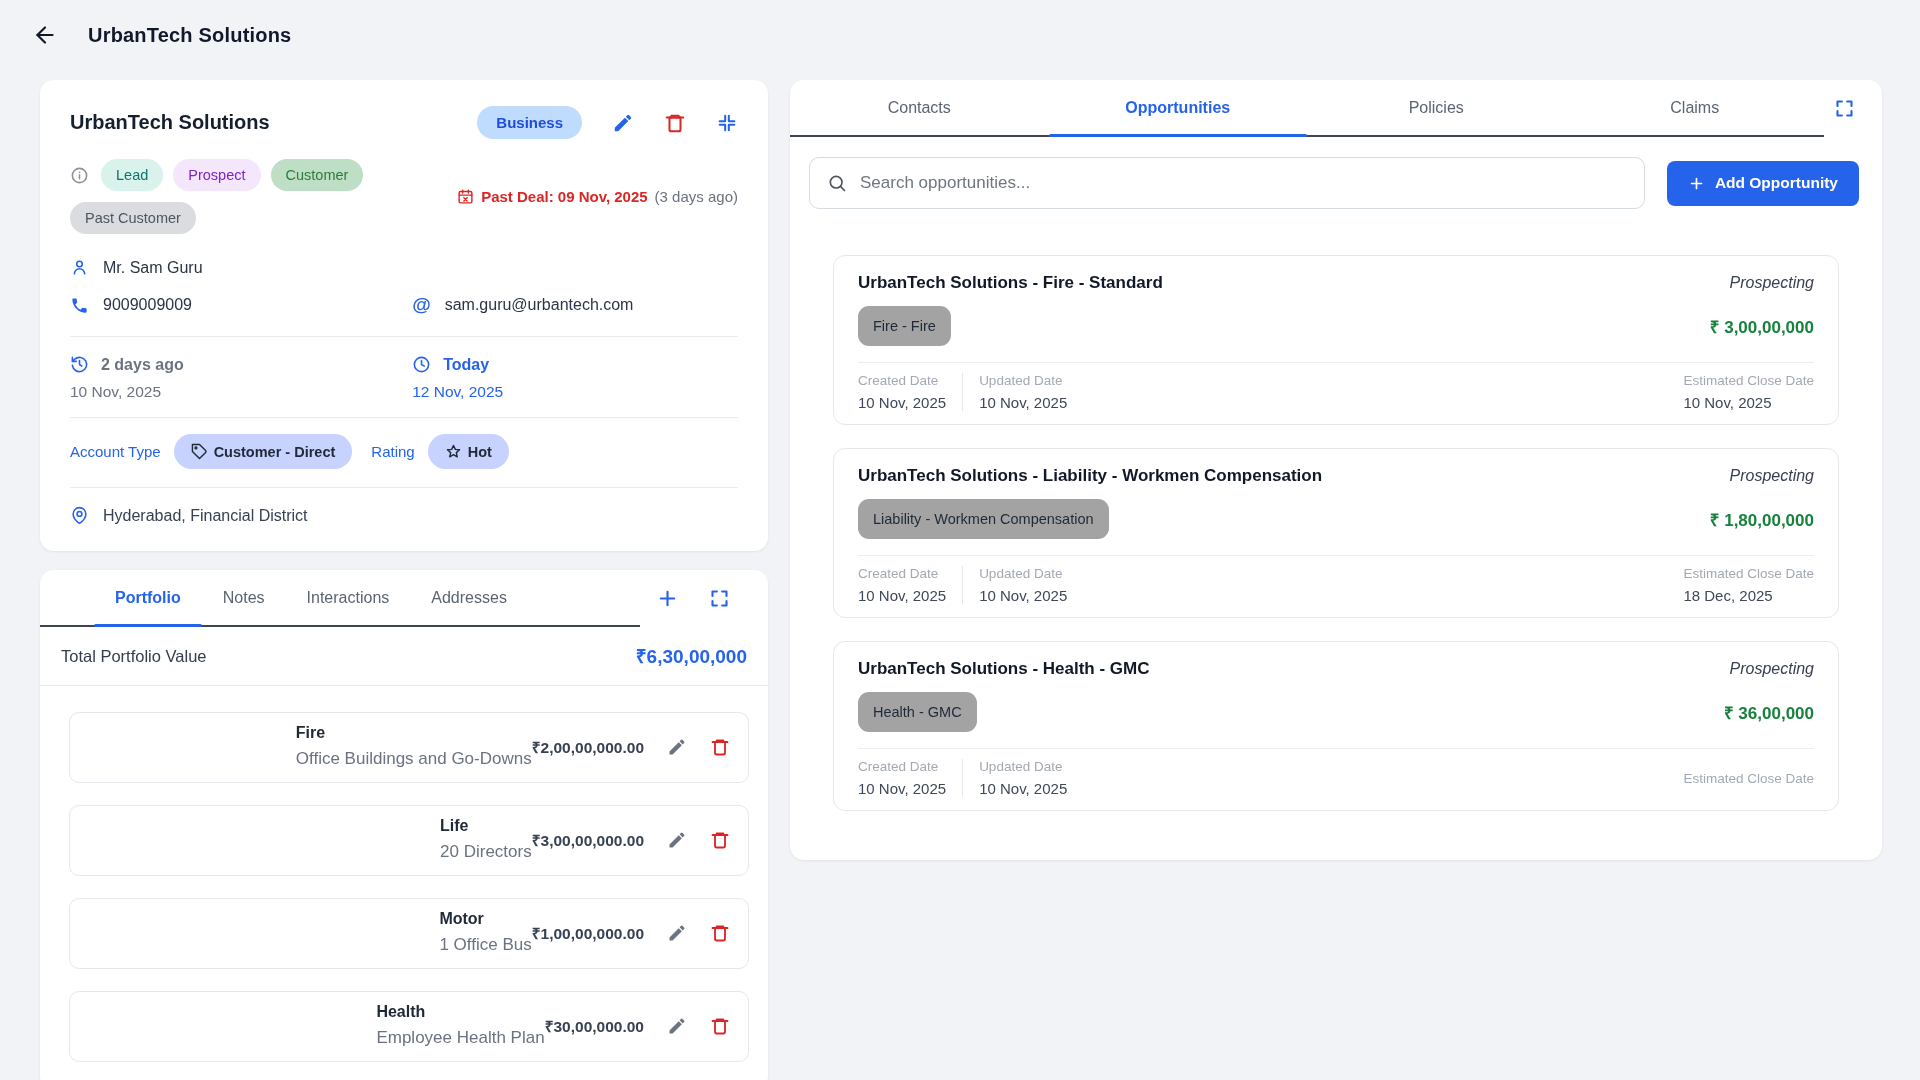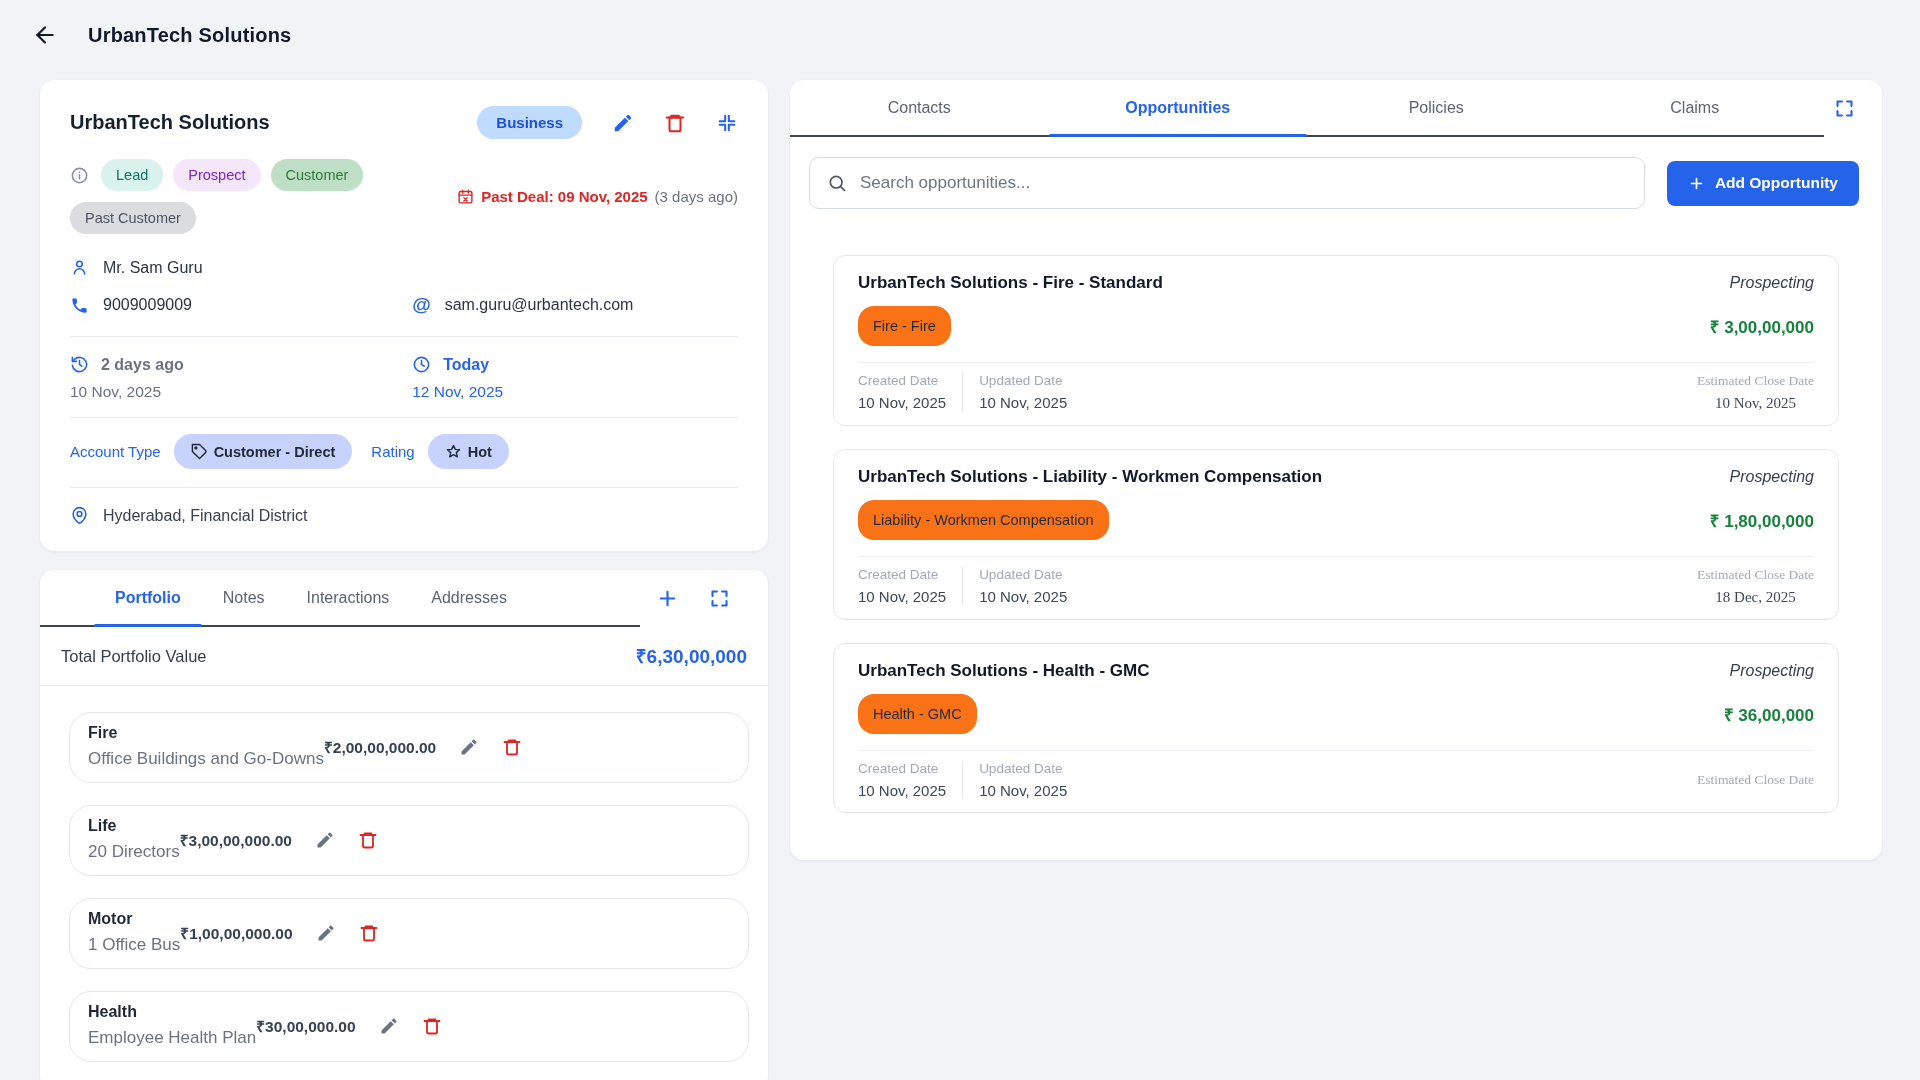--- a/index.html
+++ b/index.html
@@ -73,22 +73,22 @@
 
   
   .portfolio-card .tabs { flex: 1; padding-left: 54px; }
   .portfolio-card .tab { padding: 0 21px; }
   .tabbar-icons { display: flex; align-items: center; gap: 30px; padding: 0 38px 0 16px; }
   .total-row { display: flex; justify-content: space-between; align-items: center;
                padding: 16px 21px; border-bottom: 1px solid #e9ebef; }
   .total-label { font-size: 16.5px; color: #333d4d; }
   .total-value { font-size: 19px; font-weight: 700; color: #2563eb; }
   .pf-items { padding: 26px 19px 6px 29px; }
-  .pf-item { border: 1px solid #e4e7ec; border-radius: 22px; padding: 11px 18px 13px 18px;
-             margin-bottom: 22px; display: flex; justify-content: flex-start; align-items: center; }
+  .pf-item { border: 1px solid #e4e7ec; border-radius: 10px; padding: 11px 18px 13px 18px;
+             margin-bottom: 22px; display: flex; justify-content: flex-end; align-items: center; }
   .pf-name { font-size: 16px; font-weight: 700; color: #1f2836; }
   .pf-desc { font-size: 17px; color: #6b7280; margin-top: 7px; }
   .pf-right { display: flex; align-items: center; gap: 23px; }
   .pf-value { font-size: 15.5px; font-weight: 600; color: #374151; }
 
   
   .opps-card { height: 780px; display: flex; flex-direction: column; }
   .opps-card .tabs { flex: 1; }
   .opps-card .tab { flex: 1; }
   .opps-expand { display: flex; align-items: center; padding: 0 27px 0 10px; }
@@ -100,29 +100,29 @@
   .search-wrap input::placeholder { color: #6e7680; }
   .add-btn { height: 45px; padding: 0 21px; background: #2563eb; color: #fff; border: none; border-radius: 8px;
              font-size: 15.5px; font-weight: 600; display: flex; align-items: center; gap: 10px; cursor: pointer;
              font-family: "Liberation Sans", sans-serif; }
   .opp-list { padding: 46px 43px 0 43px; }
   .opp-card { border: 1px solid #e5e7eb; border-radius: 12px; padding: 17px 24px 13px 24px; margin-bottom: 23px; }
   .opp-head { display: flex; justify-content: space-between; align-items: center; }
   .opp-title { font-size: 17px; font-weight: 700; color: #111827; }
   .opp-stage { font-size: 16px; font-style: italic; color: #374151; }
   .opp-mid { display: flex; justify-content: space-between; align-items: center; margin-top: 13px; }
-  .opp-pill { background: #f97316; color: #1f2937; font-size: 14.5px; padding: 12px 15px; border-radius: 16px; }
+  .opp-pill { background: #a3a3a3; color: #1f2937; font-size: 14.5px; padding: 12px 15px; border-radius: 11px; }
   .opp-amount { font-size: 17px; font-weight: 700; color: #17813d; }
   .opp-div { border-top: 1px solid #eceef1; margin-top: 16px; }
   .opp-foot { display: flex; justify-content: space-between; margin-top: 10px; }
   .foot-left { display: flex; gap: 16px; }
   .vdiv { width: 1px; background: #e5e7eb; align-self: stretch; }
   .f-label { font-size: 13.5px; color: #a3a9b3; }
   .f-value { font-size: 15px; color: #3f4856; margin-top: 6px; }
-  .foot-close { display: flex; flex-direction: column; justify-content: center; text-align: center; font-family: Liberation Serif, serif; }
+  .foot-close { display: flex; flex-direction: column; justify-content: center; text-align: left; }
   .foot-close .f-value:empty { margin-top: 0; }
 </style>
 </head>
 <body>
 
 <header class="topbar">
   <button class="back-btn">
     <span>
       <svg width="26" height="26" viewBox="0 0 24 24" fill="none" stroke="currentColor" stroke-width="2" stroke-linecap="round" stroke-linejoin="round">
           <path d="M19 12H5"></path>

